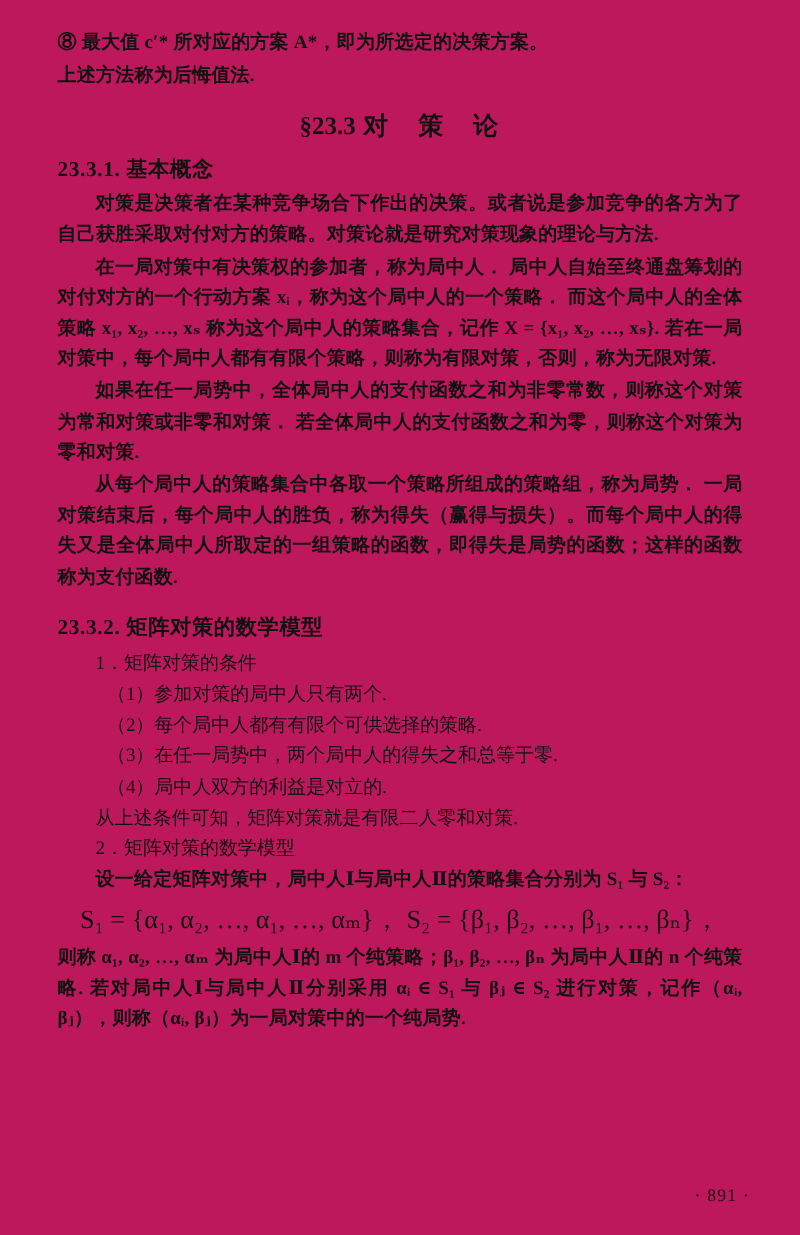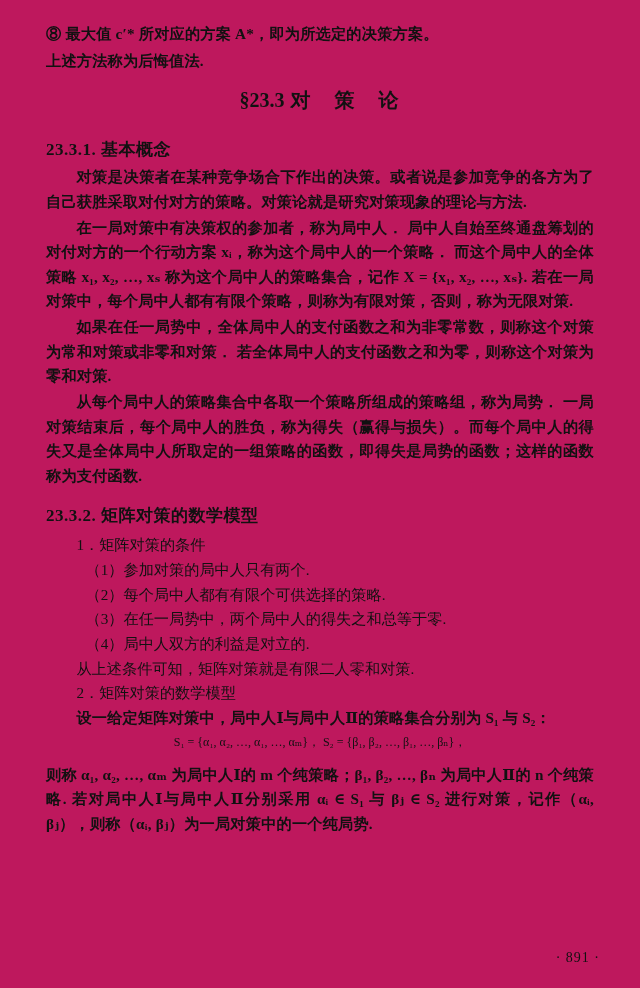--- a/index.html
+++ b/index.html
@@ -59,43 +59,43 @@
     letter-spacing: 2px;
     margin: 14px 0 10px 0;
   }
   .section-title .sec-no {
     letter-spacing: 0px;
     margin-right: 6px;
   }
   .sub-title {
     font-size: 17px;
     font-weight: bold;
-    margin: 24px 0 4px 0;
+    margin: 10px 0 4px 0;
     letter-spacing: 0.5px;
   }
   .sub-title-2 {
     font-size: 17px;
     font-weight: bold;
     margin: 16px 0 6px 0;
     letter-spacing: 0.5px;
   }
   .list-line {
     font-size: 15.2px;
     line-height: 1.62;
     margin: 0;
     padding-left: 2em;
   }
   .list-line.sub {
     padding-left: 2.6em;
   }
   .formula-line {
-    font-size: 12px;
+    font-size: 21px;
     line-height: 1.7;
     text-align: center;
-    margin: 2px 0 10px 0;
+    margin: 2px 0 0 0;
   }
   .pgnum {
     position: absolute;
     right: 40px;
     bottom: 22px;
     font-size: 14px;
     letter-spacing: 1px;
   }
 </style>
 </head>

